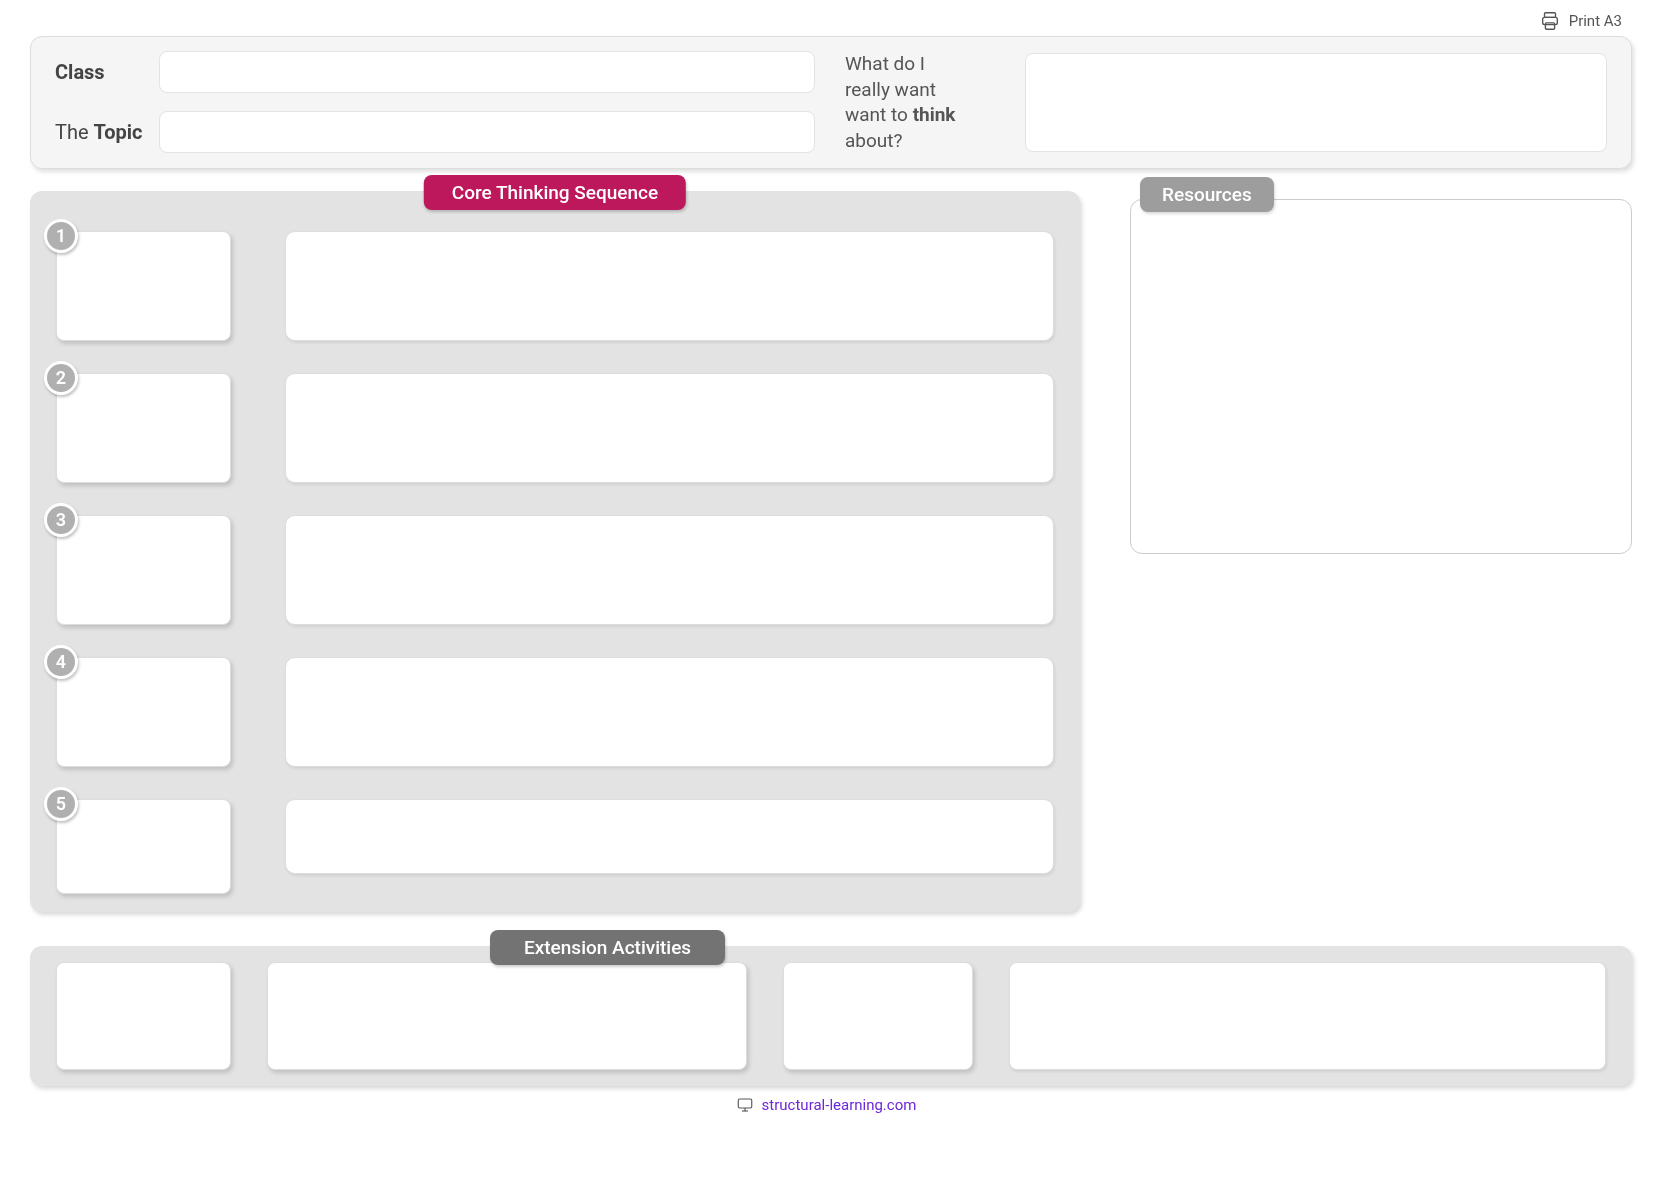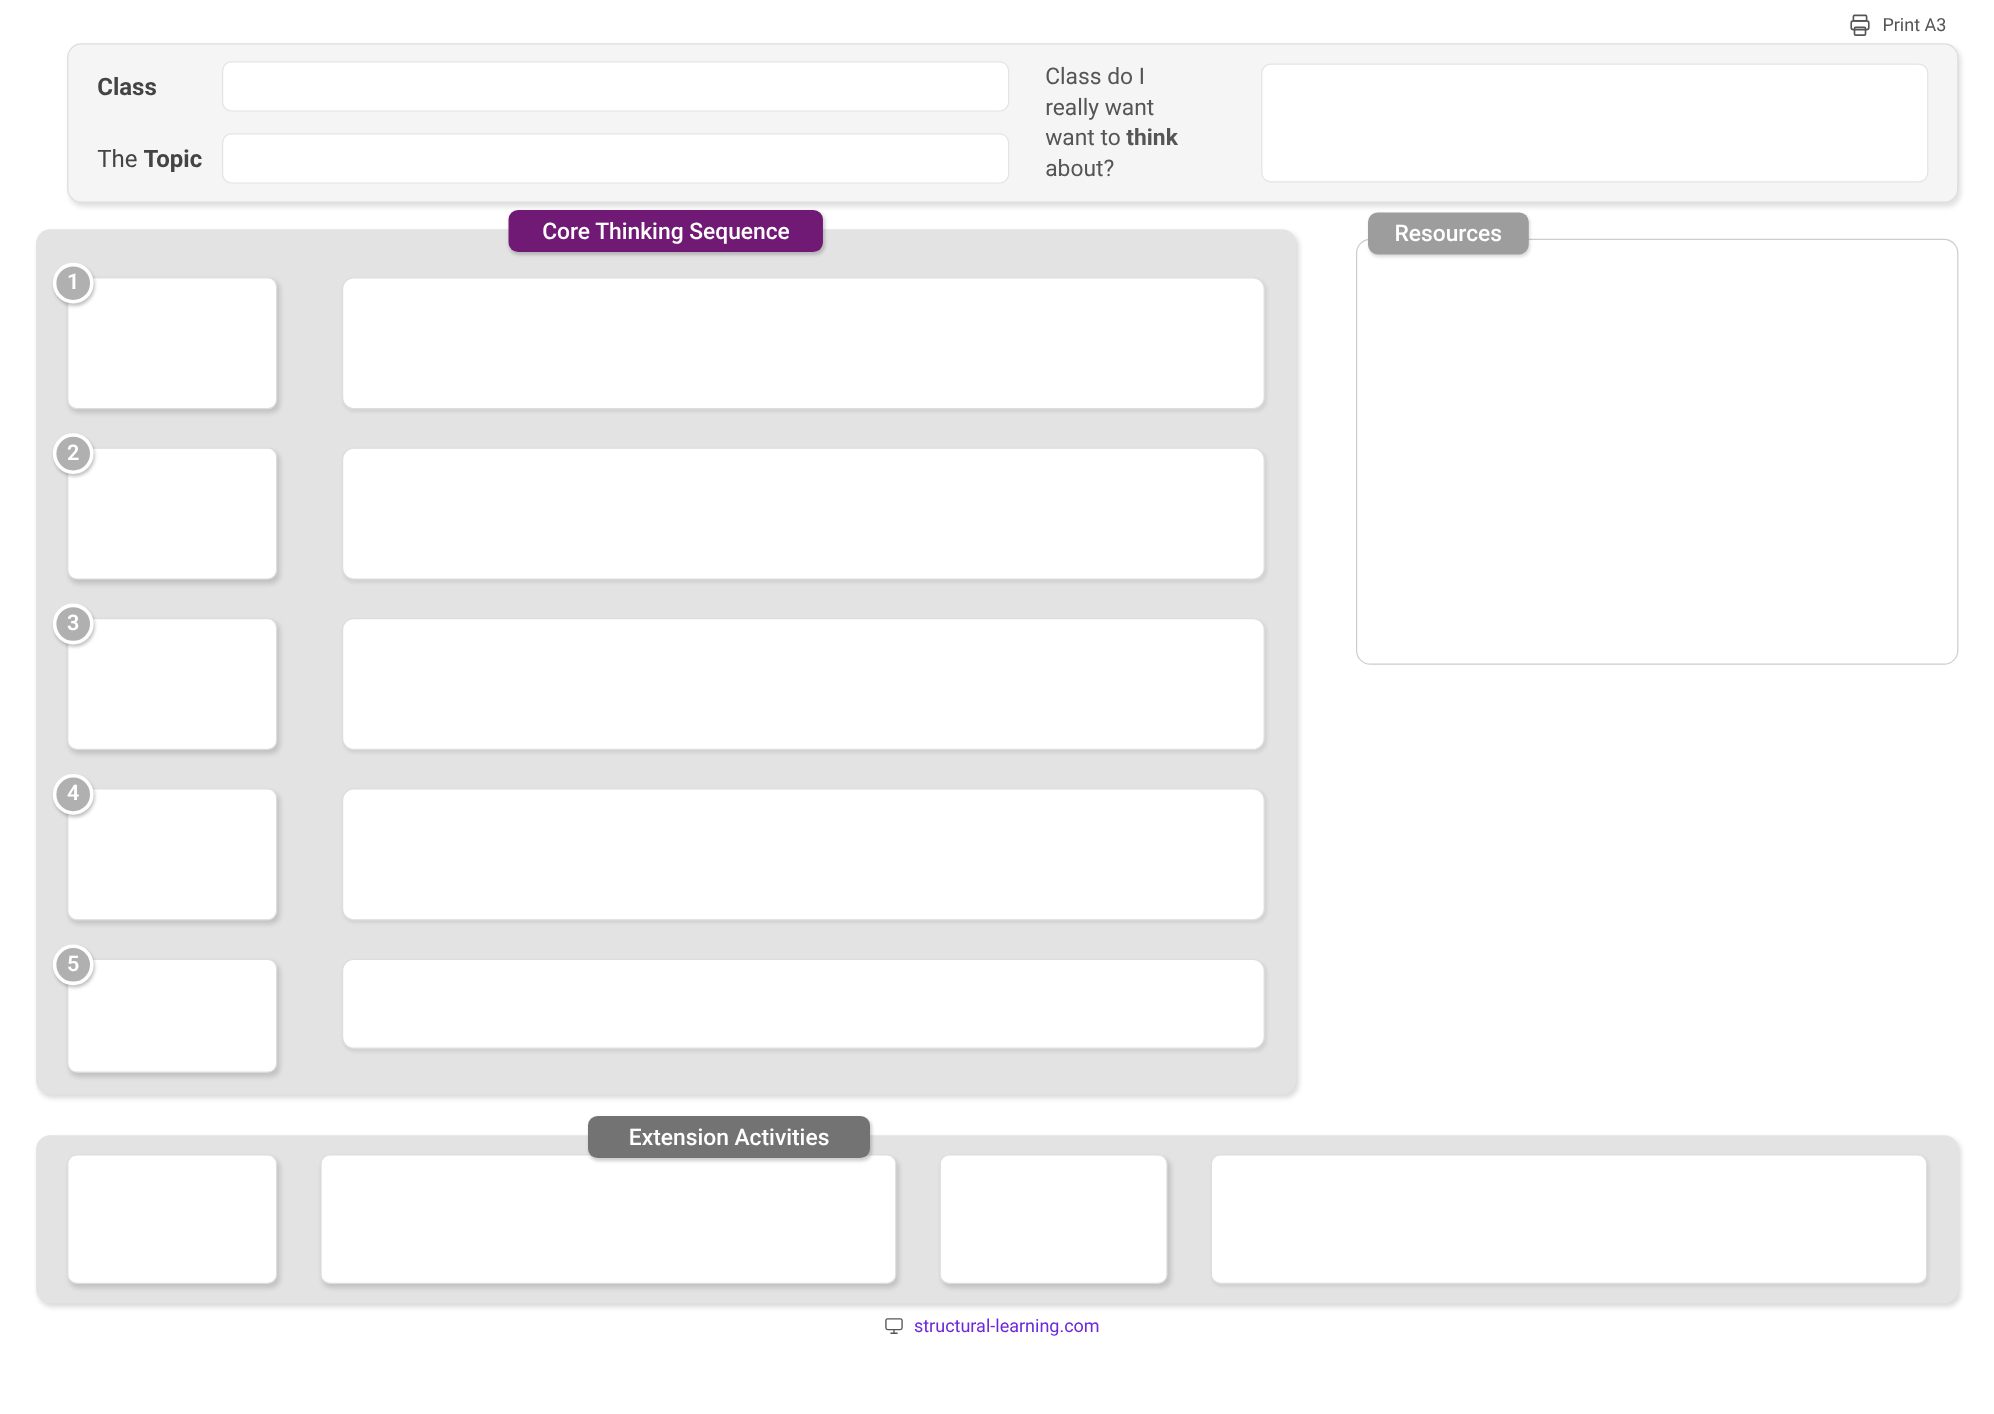--- a/index.html
+++ b/index.html
@@ -27,21 +27,20 @@
   .header-panel {
     background: #f5f5f5;
     border: 1px solid #ddd;
     border-radius: 12px;
     box-shadow: 2px 3px 4px rgba(0,0,0,0.12);
     padding: 14px 24px;
     display: flex;
     align-items: stretch;
     gap: 30px;
     position: relative;
-    margin-left: 26px;
   }
   .header-left {
     flex: 0 0 760px;
     display: flex;
     flex-direction: column;
     gap: 18px;
     justify-content: center;
   }
   .field-row { display: flex; align-items: center; gap: 14px; }
   .field-label { font-size: 20px; color: #444; width: 90px; }
@@ -83,21 +82,21 @@
     border-radius: 12px;
     box-shadow: 2px 3px 4px rgba(0,0,0,0.15);
     position: relative;
     padding: 40px 26px 18px 26px;
   }
   .section-tab {
     position: absolute;
     top: -16px;
     left: 50%;
     transform: translateX(-50%);
-    background: #701a75;
+    background: #be185d;
     color: #fff;
     font-size: 19px;
     font-weight: 500;
     padding: 6px 28px;
     border-radius: 8px;
     box-shadow: 1px 2px 3px rgba(0,0,0,0.2);
     white-space: nowrap;
   }
   .seq-row {
     position: relative;
@@ -239,21 +238,21 @@
       <div class="field-label"><b>Class</b></div>
       <div class="field-input"></div>
     </div>
     <div class="field-row">
       <div class="field-label"><span>The </span><b>Topic</b></div>
       <div class="field-input"></div>
     </div>
   </div>
   <div class="header-mid">
     <div>
-      <span>Class do I</span><br>
+      <span>What do I</span><br>
       <span>really want</span><br>
       <span>want to </span><b>think</b><br>
       <span>about?</span>
     </div>
   </div>
   <div class="header-right-input"></div>
 </div>
 
 <div class="mid-row">
   <div class="cts-panel">

